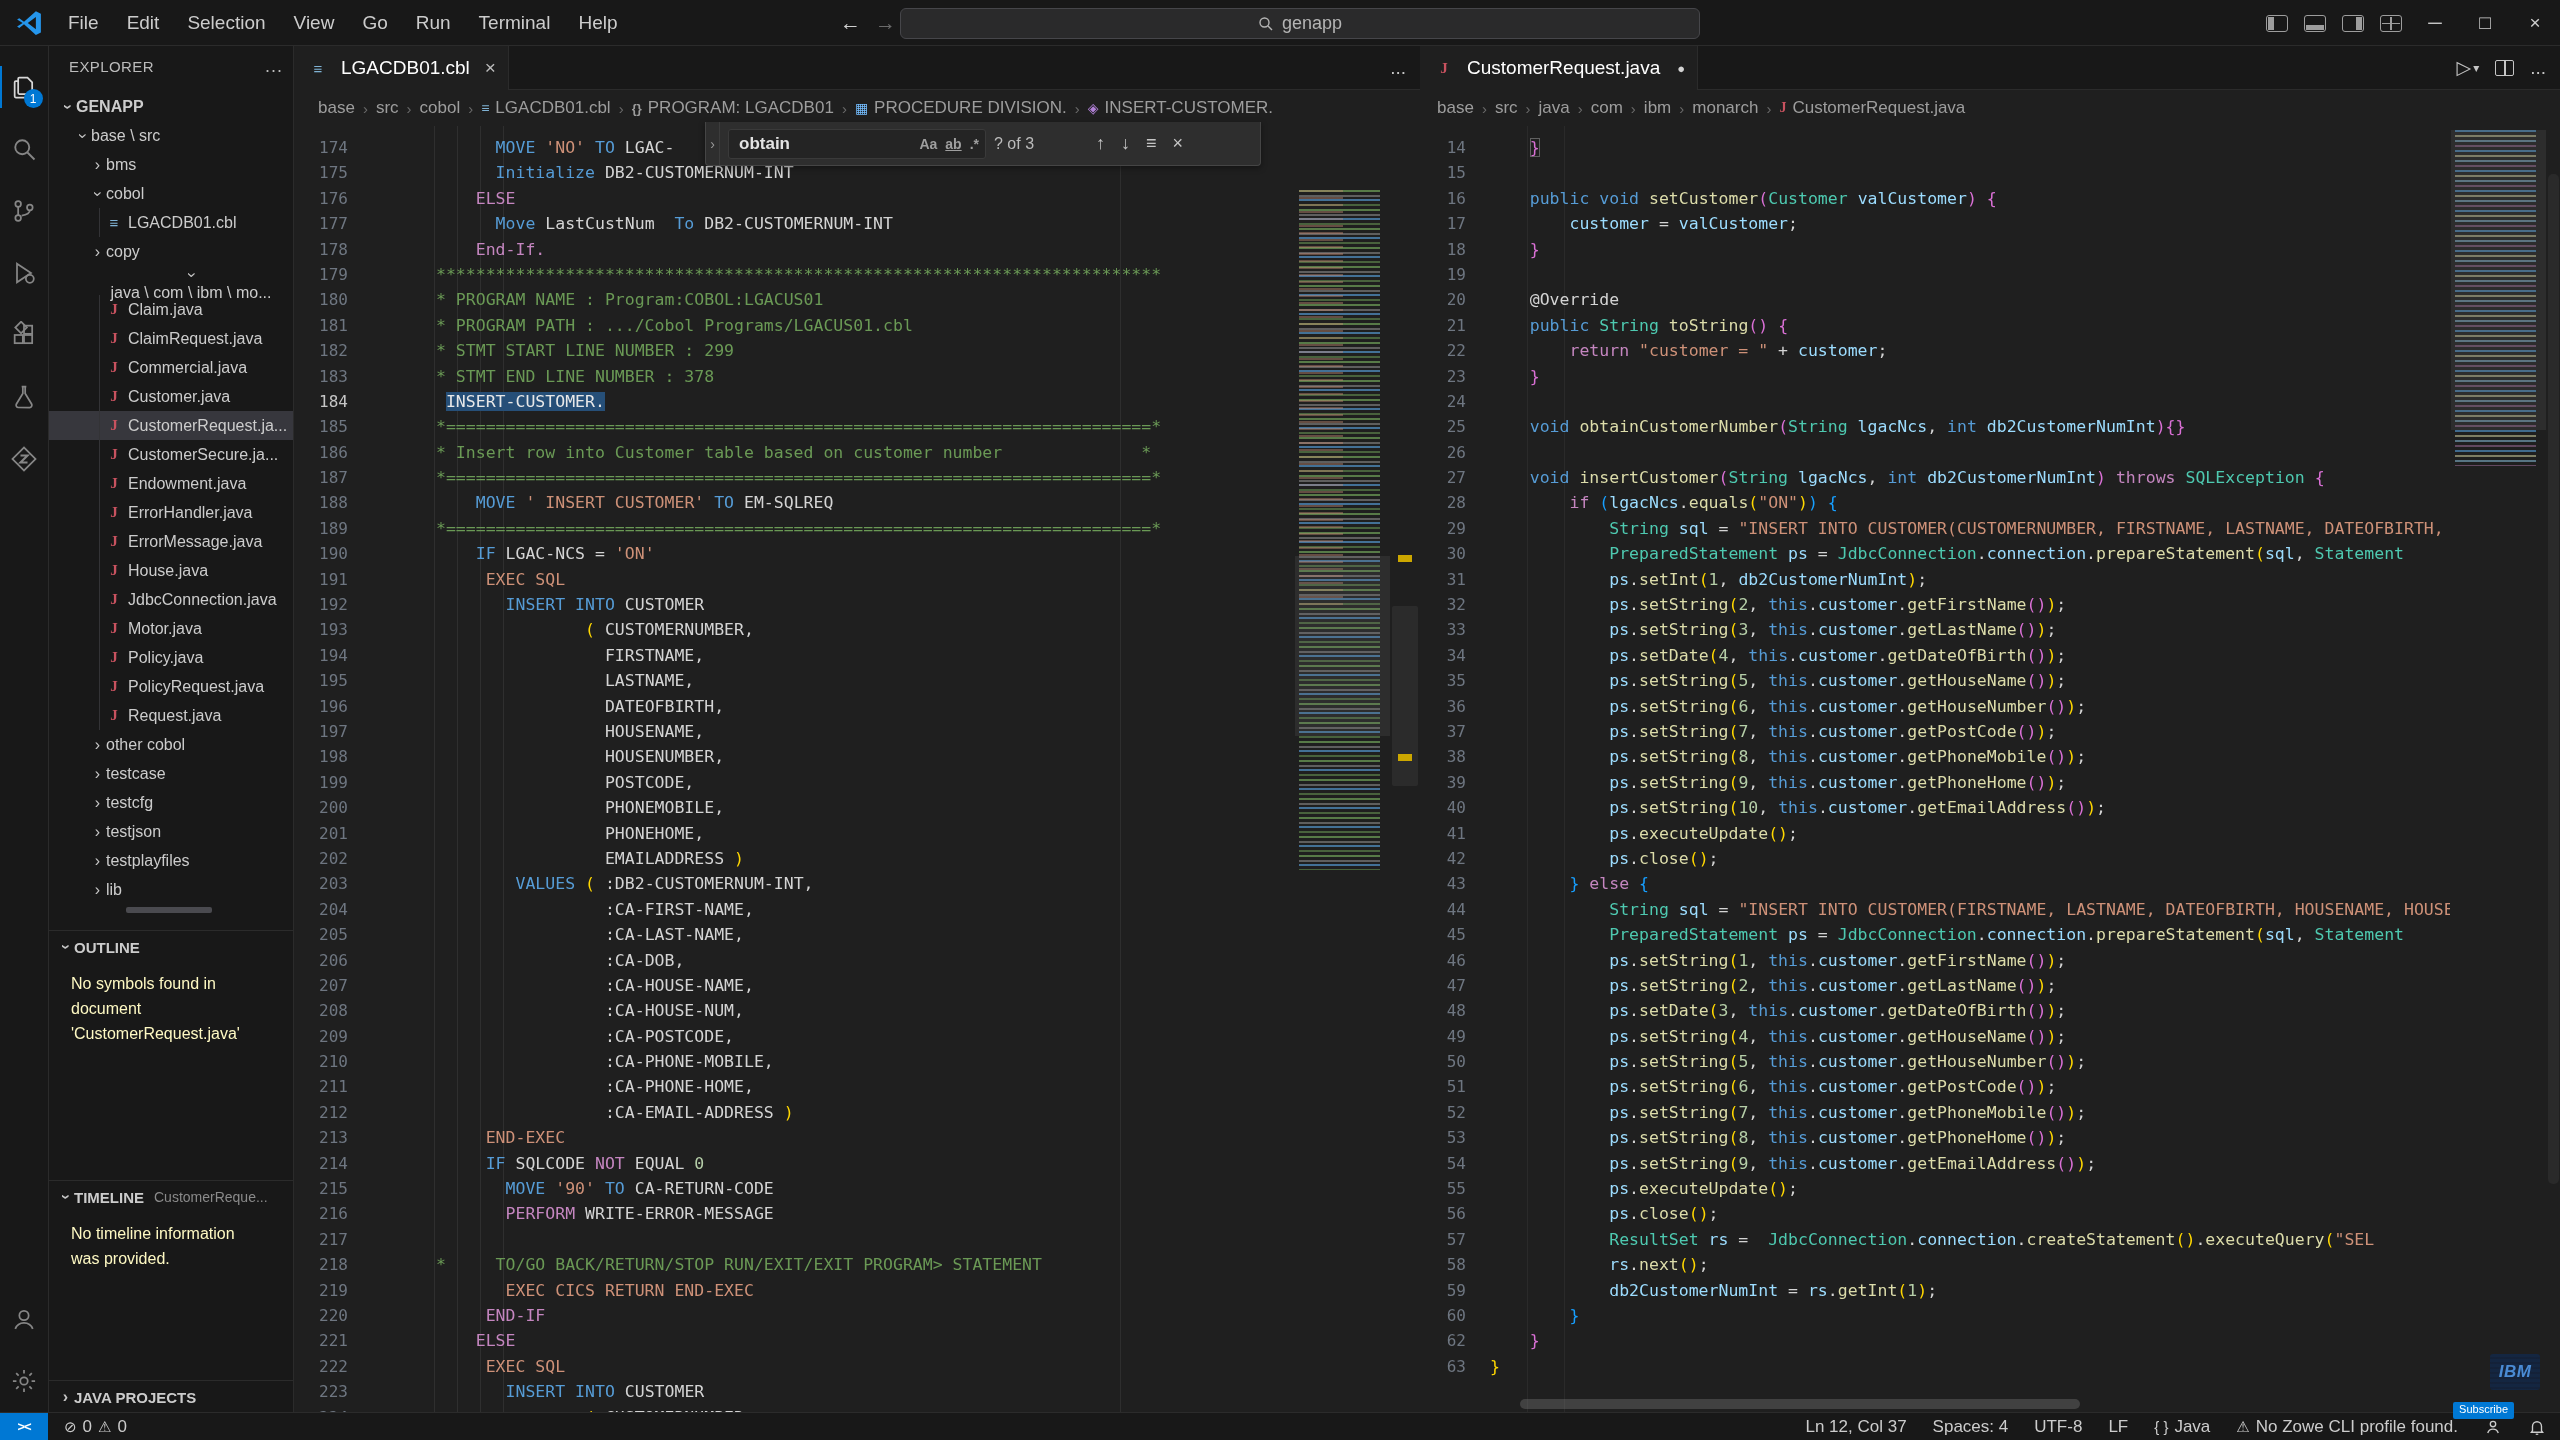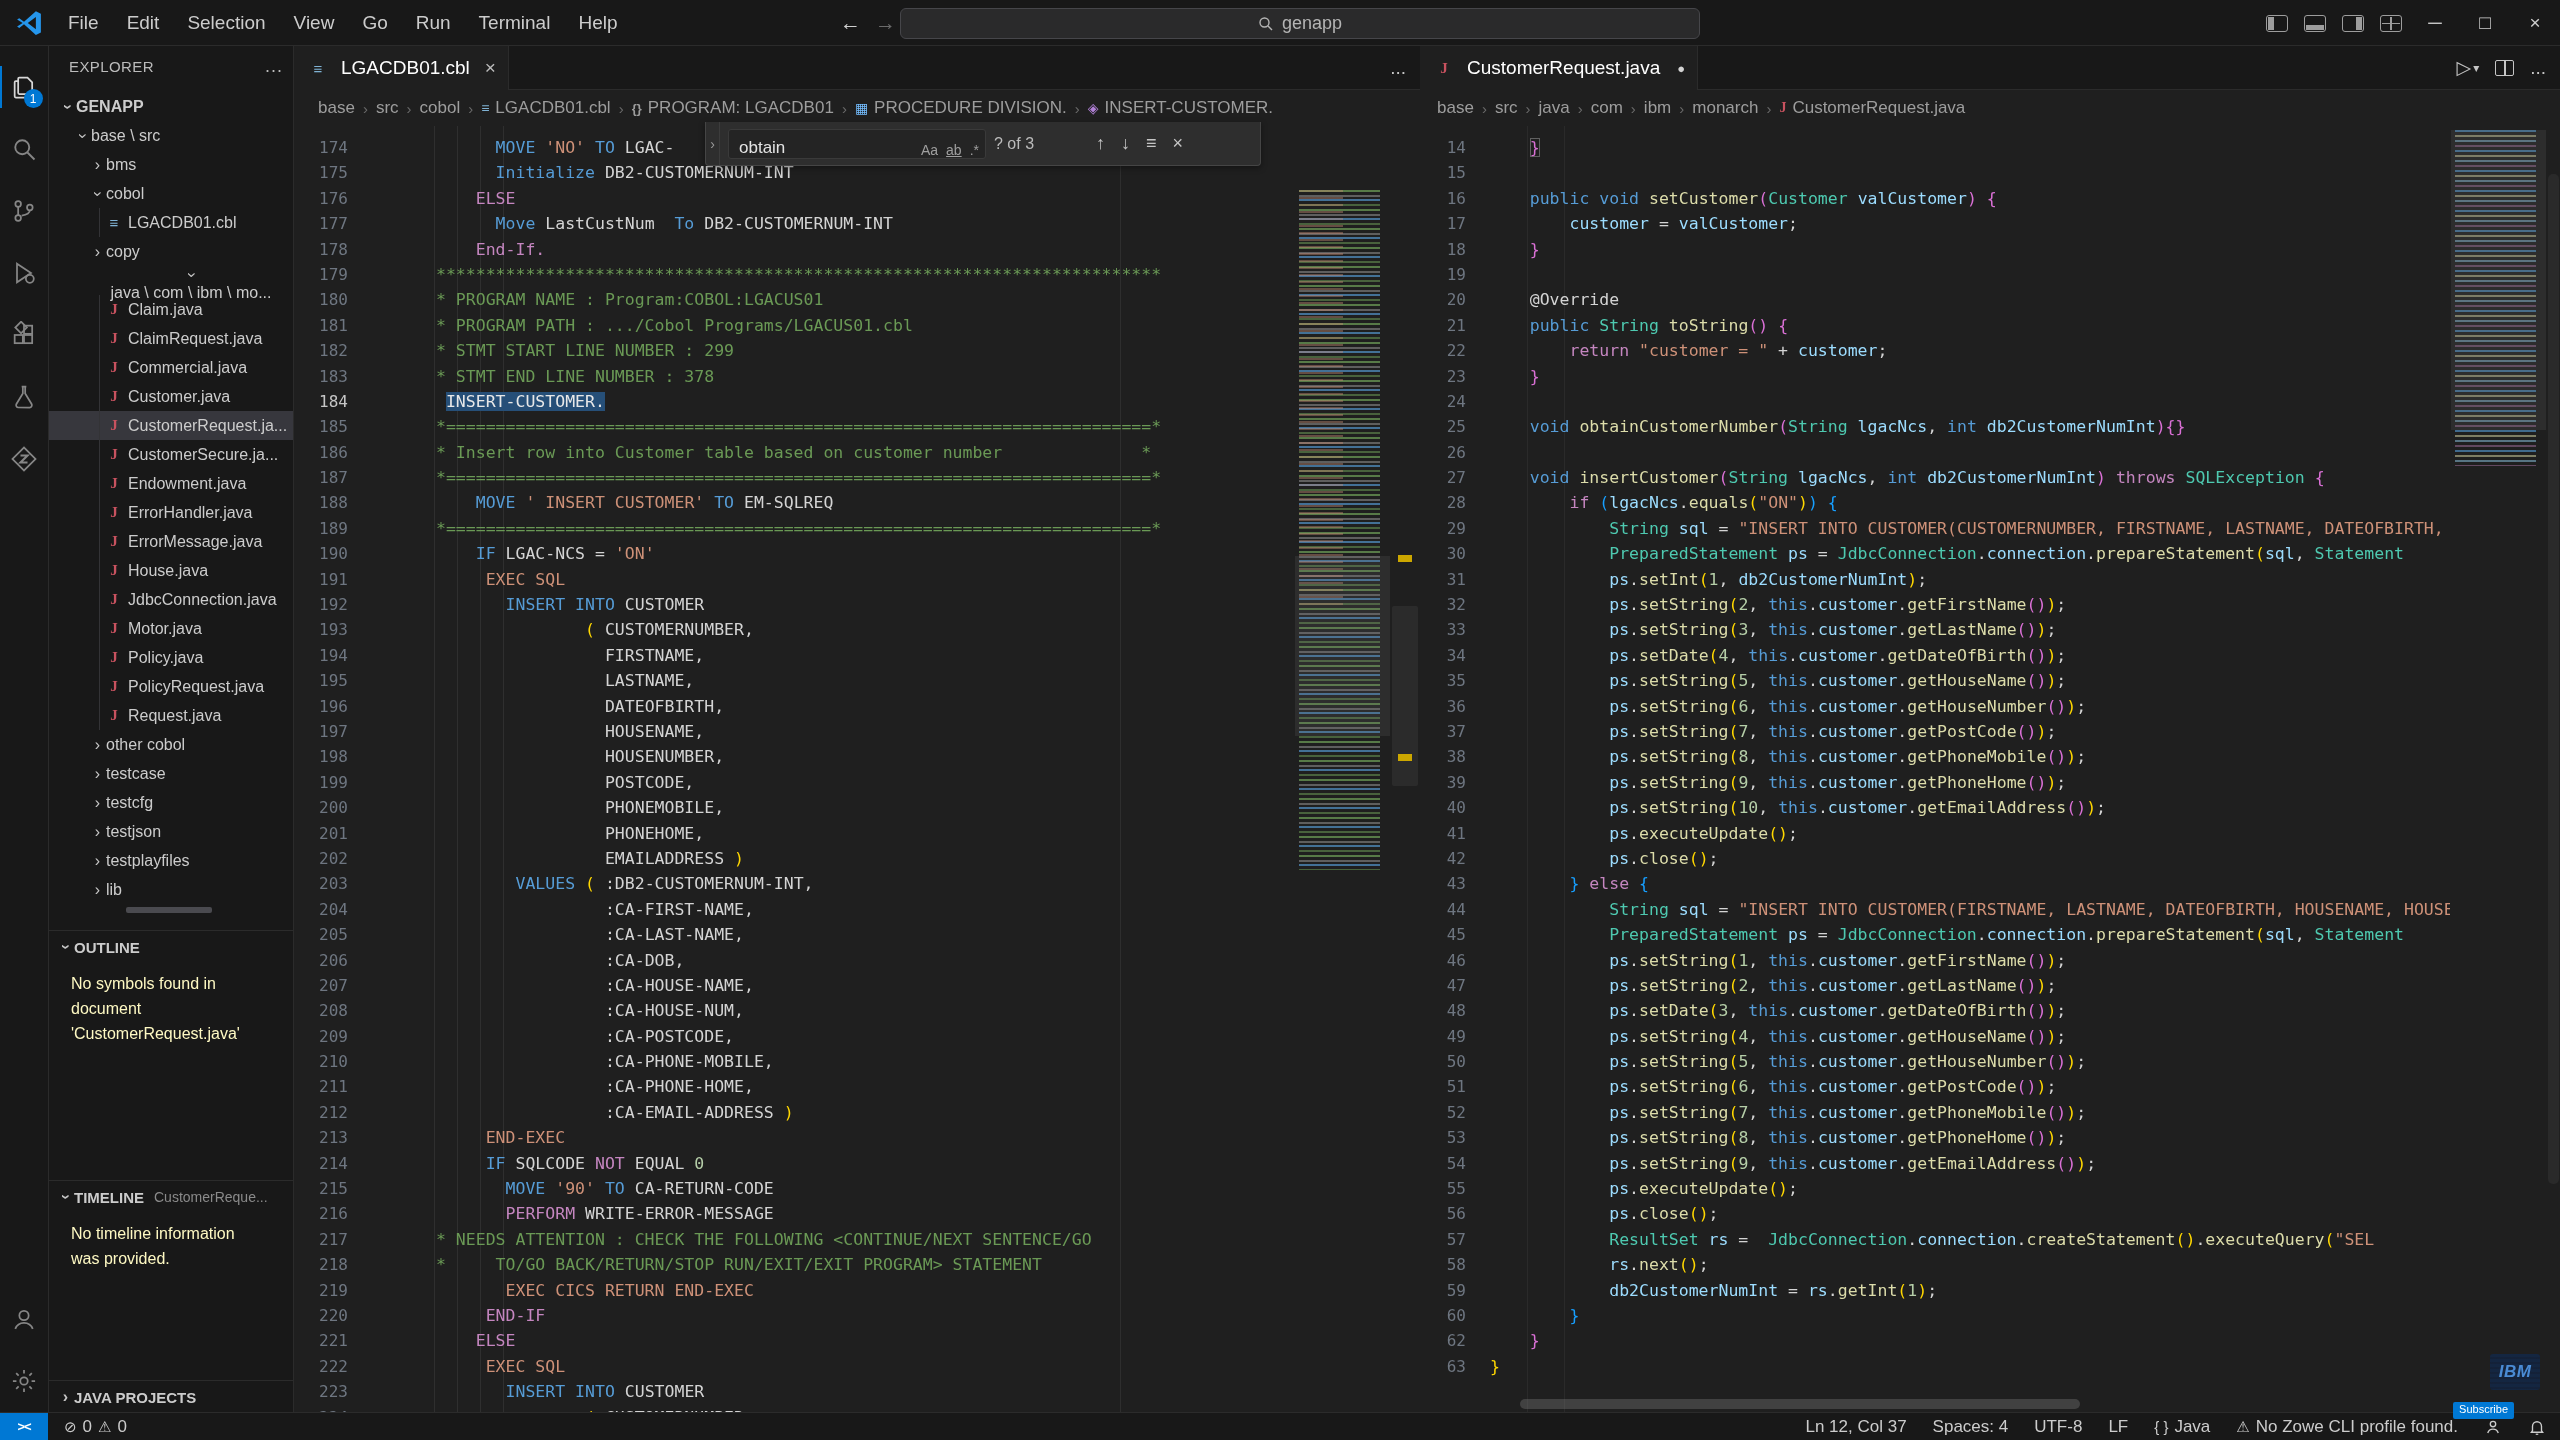--- a/index.html
+++ b/index.html
@@ -107,21 +107,21 @@
   .vguide { position:absolute; top:0; bottom:0; width:1px; background:#2f2f2f; }
   .ruler { position:absolute; top:0; bottom:0; width:1px; background:#2e2e2e; }
 
   
   .findw { position:absolute; left:411px; top:76px; width:556px; height:44px; background:#2e2e2e;
     border:1px solid #454545; border-top:none; border-radius:0 0 4px 4px; display:flex; align-items:center;
     box-shadow:0 2px 6px rgba(0,0,0,.4); z-index:20; }
   .findflap { width:14px; height:100%; border-right:1px solid #3c3c3c; display:flex; align-items:center; justify-content:center;
     color:#9a9a9a; font-size:14px; }
   .findinput { width:258px; height:30px; background:#242424; border:1px solid #3a3a3a; border-radius:3px;
-    margin-left:8px; display:flex; align-items:flex-end; padding:0 6px 0 10px; }
+    margin-left:8px; display:flex; align-items:center; padding:0 6px 0 10px;font-weight:bold; }
   .findinput .q { flex:1; font-size:17px; color:#e3e3e3; }
   .fopt { color:#9f9f9f; font-size:14px; margin-left:8px; }
   .fopt.u { text-decoration:underline; }
   .fcount { color:#bbbbbb; font-size:16px; margin-left:8px; width:86px; }
   .fbtn { color:#c5c5c5; font-size:18px; margin-left:16px; }
 
   
   .minimap { position:absolute; top:0; bottom:0; }
   .g1 .minimap { right:30px; width:95px; }
   .g2 .minimap { right:14px; width:95px; }
@@ -525,21 +525,21 @@
           <div class="cl"><span class="ln">207</span><span class="ct">                 <span>:CA-HOUSE-NAME,</span></span></div>
           <div class="cl"><span class="ln">208</span><span class="ct">                 <span>:CA-HOUSE-NUM,</span></span></div>
           <div class="cl"><span class="ln">209</span><span class="ct">                 <span>:CA-POSTCODE,</span></span></div>
           <div class="cl"><span class="ln">210</span><span class="ct">                 <span>:CA-PHONE-MOBILE,</span></span></div>
           <div class="cl"><span class="ln">211</span><span class="ct">                 <span>:CA-PHONE-HOME,</span></span></div>
           <div class="cl"><span class="ln">212</span><span class="ct">                 <span>:CA-EMAIL-ADDRESS </span><span class="tk-g">)</span></span></div>
           <div class="cl"><span class="ln">213</span><span class="ct">     <span class="tk-s">END-EXEC</span></span></div>
           <div class="cl"><span class="ln">214</span><span class="ct">     <span class="tk-k">IF</span><span> SQLCODE </span><span class="tk-c">NOT</span><span> EQUAL </span><span class="tk-n">0</span></span></div>
           <div class="cl"><span class="ln">215</span><span class="ct">       <span class="tk-k">MOVE</span><span> </span><span class="tk-s">'90'</span><span> </span><span class="tk-k">TO</span><span> CA-RETURN-CODE</span></span></div>
           <div class="cl"><span class="ln">216</span><span class="ct">       <span class="tk-c">PERFORM</span><span> WRITE-ERROR-MESSAGE</span></span></div>
-          <div class="cl"><span class="ln">217</span><span class="ct"><span class="tk-m">* NEEDS ATTENTION : CHECK THE FOLLOWING &lt;CONTINUE/NEXT SENTENCE/GO</span></span></div>
+          <div class="cl"><span class="ln">217</span></div>
           <div class="cl"><span class="ln">218</span><span class="ct"><span class="tk-m">*     TO/GO BACK/RETURN/STOP RUN/EXIT/EXIT PROGRAM&gt; STATEMENT</span></span></div>
           <div class="cl"><span class="ln">219</span><span class="ct">       <span class="tk-s">EXEC CICS RETURN END-EXEC</span></span></div>
           <div class="cl"><span class="ln">220</span><span class="ct">     <span class="tk-c">END-IF</span></span></div>
           <div class="cl"><span class="ln">221</span><span class="ct">    <span class="tk-c">ELSE</span></span></div>
           <div class="cl"><span class="ln">222</span><span class="ct">     <span class="tk-s">EXEC SQL</span></span></div>
           <div class="cl"><span class="ln">223</span><span class="ct">       <span class="tk-k">INSERT</span><span> </span><span class="tk-k">INTO</span><span> CUSTOMER</span></span></div>
           <div class="cl"><span class="ln">224</span><span class="ct">               <span class="tk-g">(</span><span> CUSTOMERNUMBER</span></span></div>
         </div>
 
       <div class="minimap">

